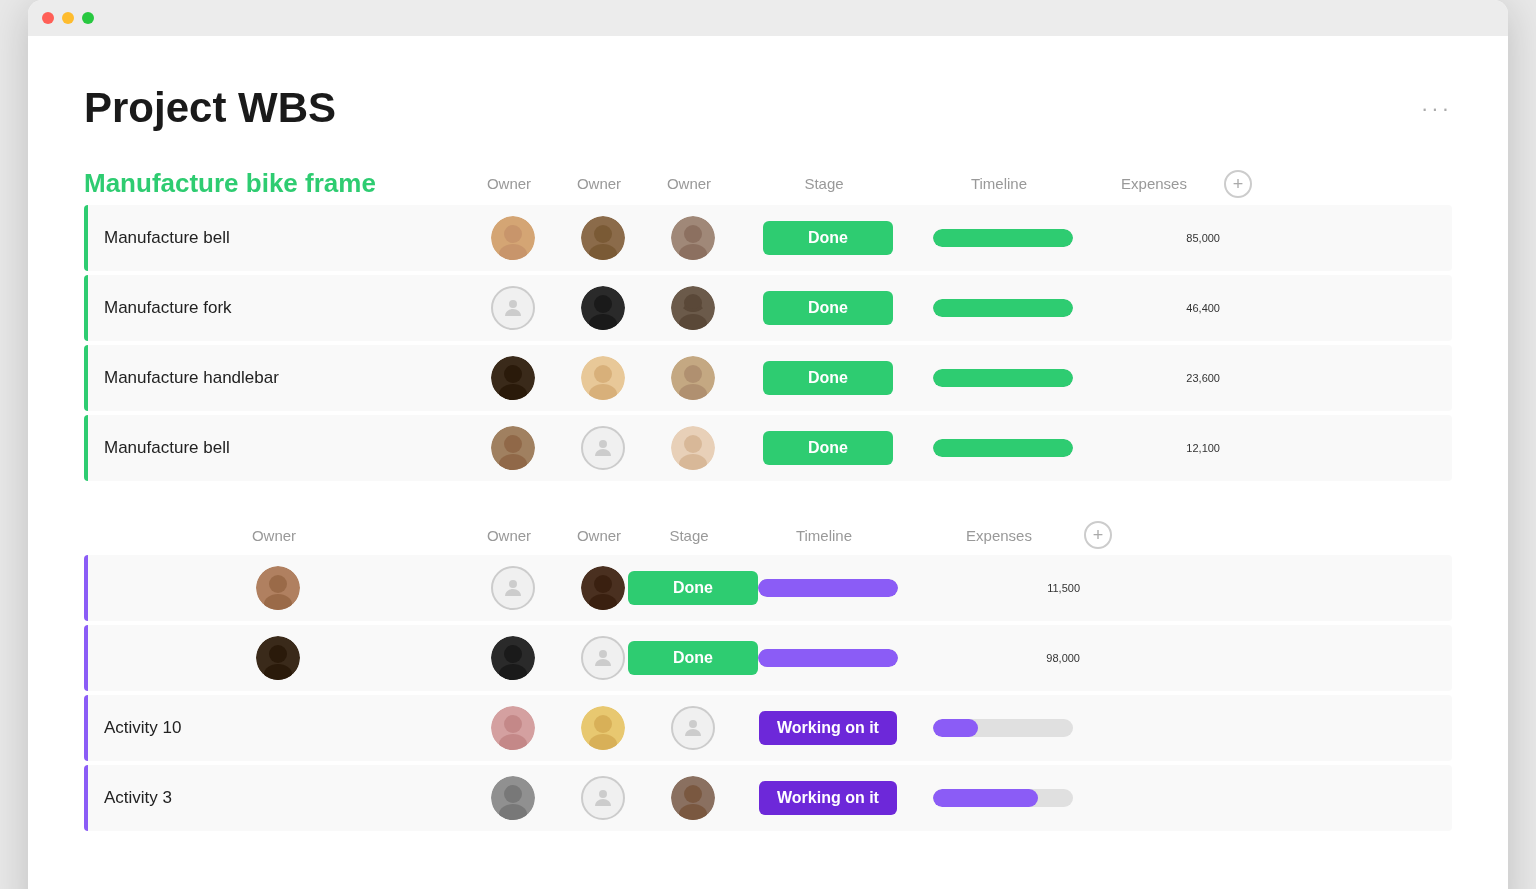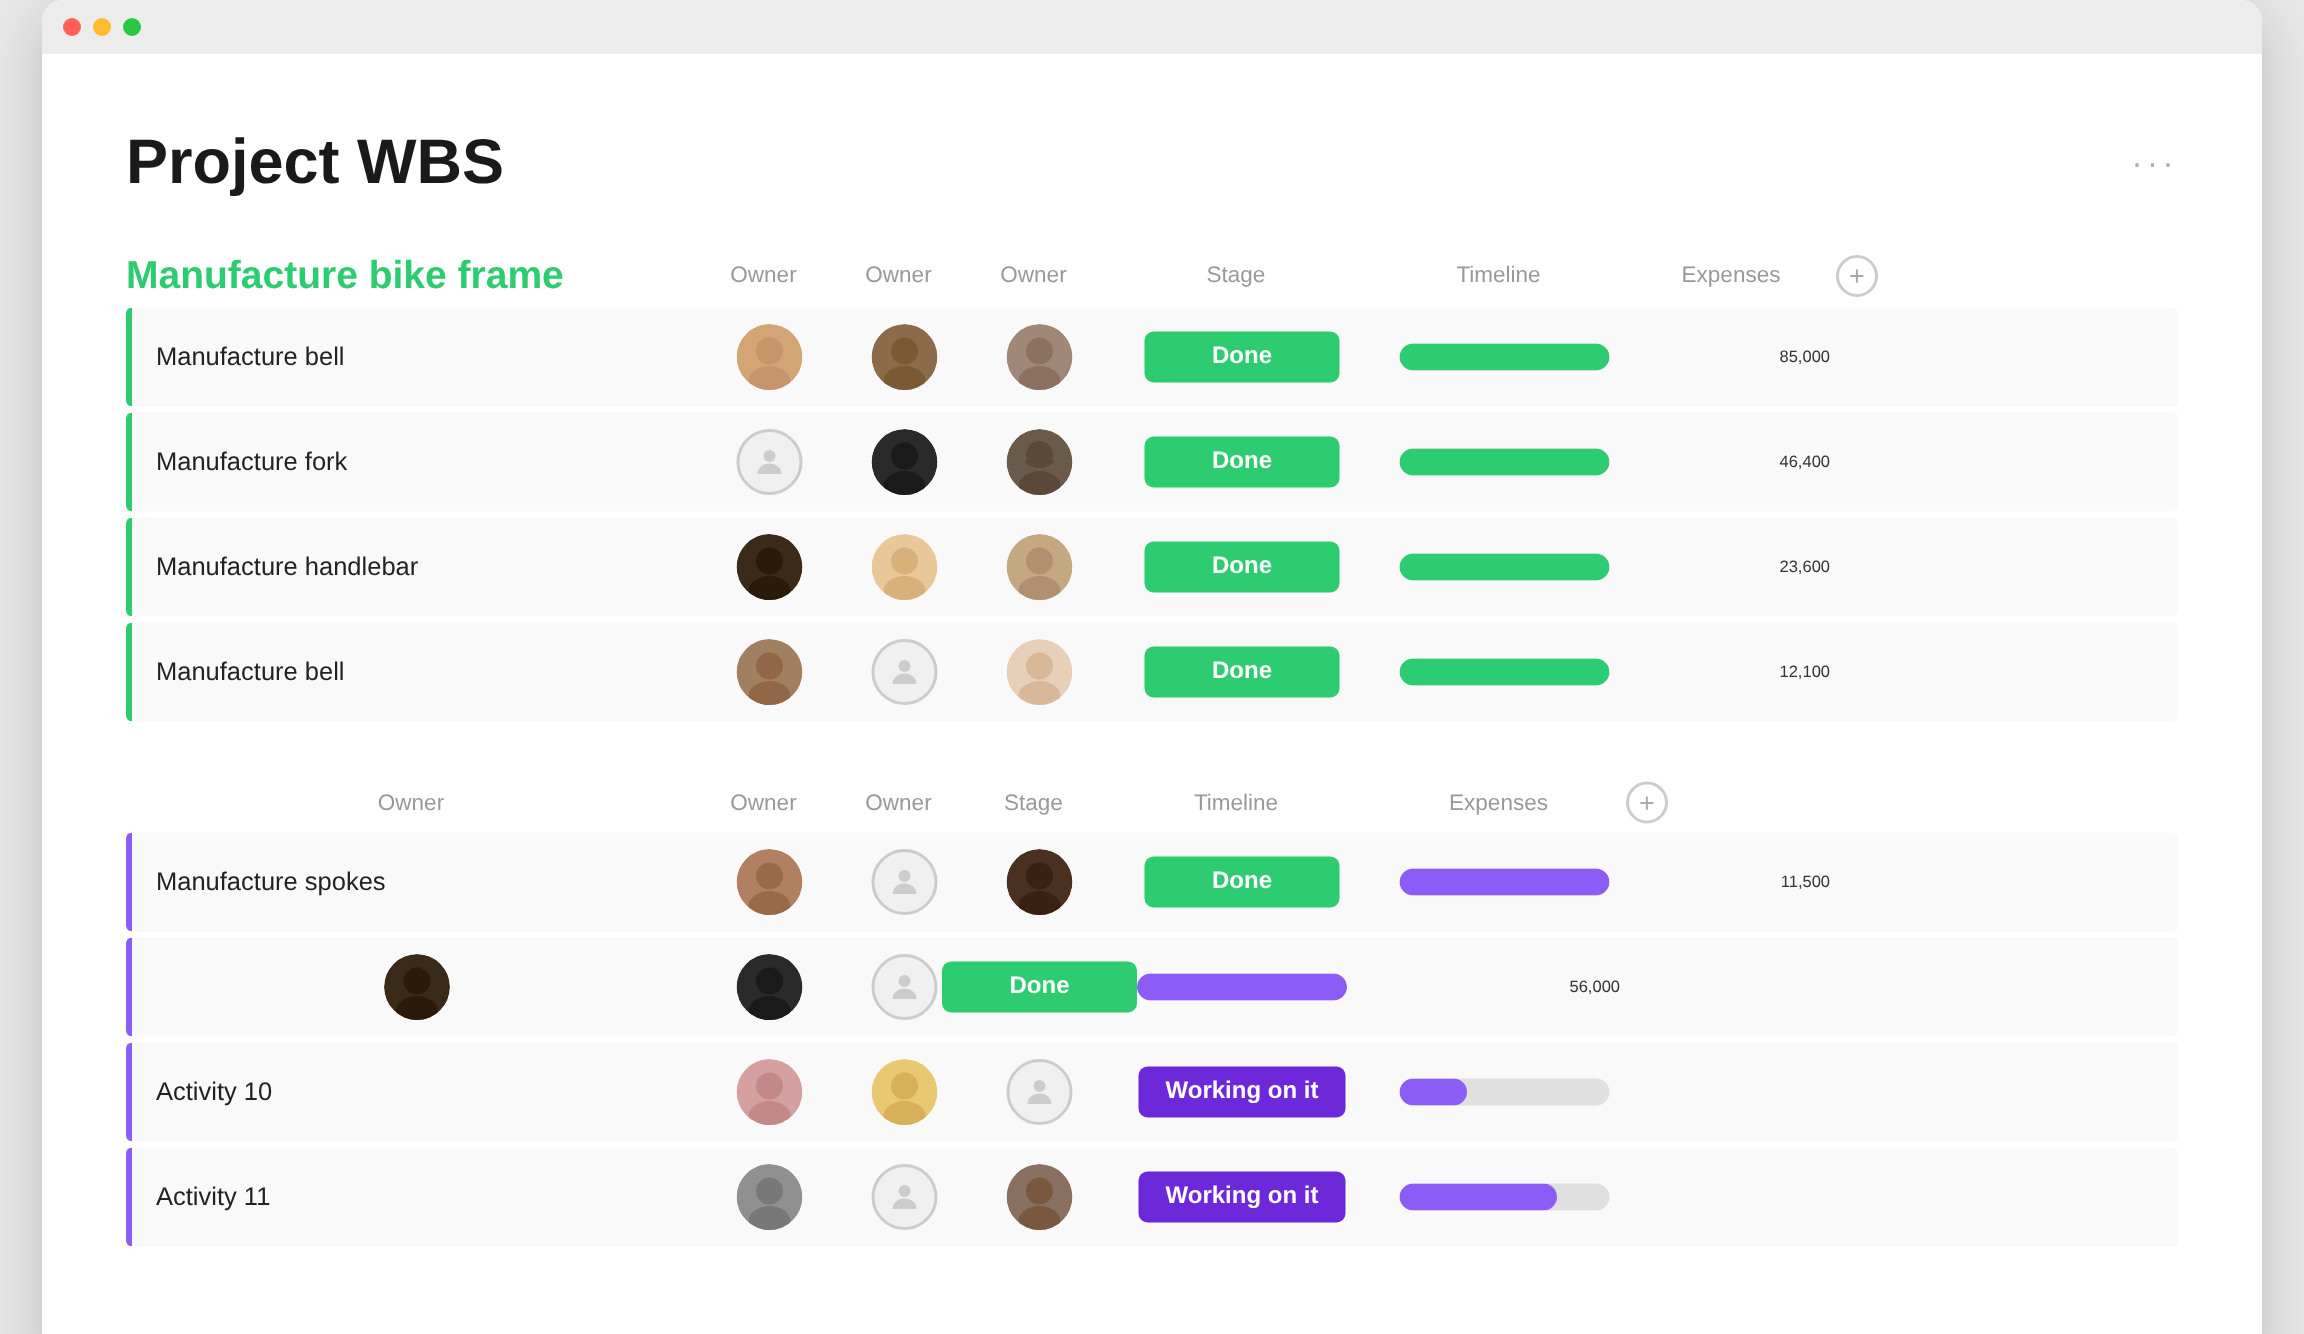--- a/index.html
+++ b/index.html
@@ -367,21 +367,20 @@
         <div class="col-header">Owner</div>
         <div class="col-header">Owner</div>
         <div class="col-header">Owner</div>
         <div class="col-header">Stage</div>
         <div class="col-header">Timeline</div>
         <div class="col-header">Expenses</div>
         <div class="add-btn">+</div>
       </div>
 
       <div class="task-row purple-border">
-        <div class="task-name">Manufacture spokes</div>
         <div class="avatar-cell">
           <svg class="av-svg" viewBox="0 0 44 44">
               <circle cx="22" cy="22" r="22" fill="#b08060"></circle>
               <circle cx="22" cy="18" r="9" fill="#9a6a48"></circle>
               <ellipse cx="22" cy="38" rx="14" ry="10" fill="#9a6a48"></ellipse>
             </svg>
         </div>
         <div class="avatar-cell">
           <div class="avatar-placeholder">
             <svg width="24" height="24" viewBox="0 0 24 24" fill="#ccc">
@@ -433,21 +432,21 @@
           </div>
         </div>
         <div class="stage-cell">
           <div class="badge done">Done</div>
         </div>
         <div class="timeline-cell">
           <div class="timeline-bar-wrap">
             <div class="timeline-bar bar-purple-full"></div>
           </div>
         </div>
-        <div class="expenses-cell">56,000</div>
+        <div class="expenses-cell">98,000</div>
         <div></div>
       </div>
 
       <div class="task-row purple-border">
         <div class="task-name">Activity 10</div>
         <div class="avatar-cell">
           <svg class="av-svg" viewBox="0 0 44 44">
               <circle cx="22" cy="22" r="22" fill="#d4a0a0"></circle>
               <circle cx="22" cy="18" r="9" fill="#c48888"></circle>
               <ellipse cx="22" cy="38" rx="14" ry="10" fill="#c48888"></ellipse>
@@ -474,21 +473,21 @@
         <div class="timeline-cell">
           <div class="timeline-bar-wrap">
             <div class="timeline-bar bar-purple-partial"></div>
           </div>
         </div>
         <div class="expenses-cell"></div>
         <div></div>
       </div>
 
       <div class="task-row purple-border">
-        <div class="task-name">Activity 11</div>
+        <div class="task-name">Activity 3</div>
         <div class="avatar-cell">
           <svg class="av-svg" viewBox="0 0 44 44">
               <circle cx="22" cy="22" r="22" fill="#909090"></circle>
               <circle cx="22" cy="18" r="9" fill="#787878"></circle>
               <ellipse cx="22" cy="38" rx="14" ry="10" fill="#787878"></ellipse>
             </svg>
         </div>
         <div class="avatar-cell">
           <div class="avatar-placeholder">
             <svg width="24" height="24" viewBox="0 0 24 24" fill="#ccc">

